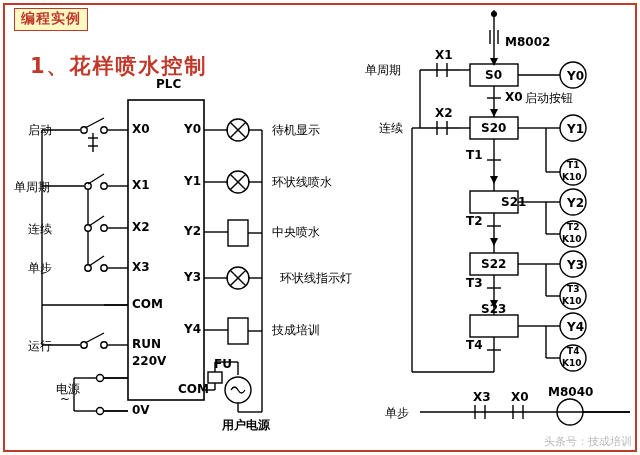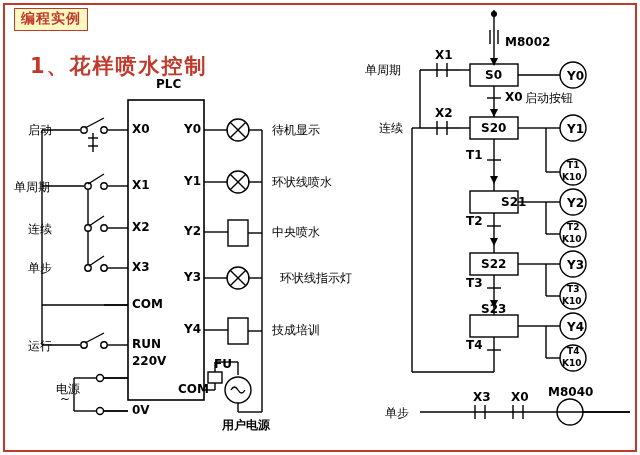--- a/index.html
+++ b/index.html
@@ -296,13 +296,14 @@
   <div class="lbl b xs" style="left:567px;top:284px;">T3</div>
   <div class="lbl b xs" style="left:562px;top:296px;">K10</div>
   <div class="lbl b xs" style="left:567px;top:346px;">T4</div>
   <div class="lbl b xs" style="left:562px;top:358px;">K10</div>
 
   <div class="lbl" style="left:385px;top:405px;">单步</div>
   <div class="lbl b" style="left:473px;top:390px;">X3</div>
   <div class="lbl b" style="left:511px;top:390px;">X0</div>
   <div class="lbl b" style="left:548px;top:385px;">M8040</div>
 
+  <div class="wm">头条号：技成培训</div>
 </div>
 
 </body></html>

